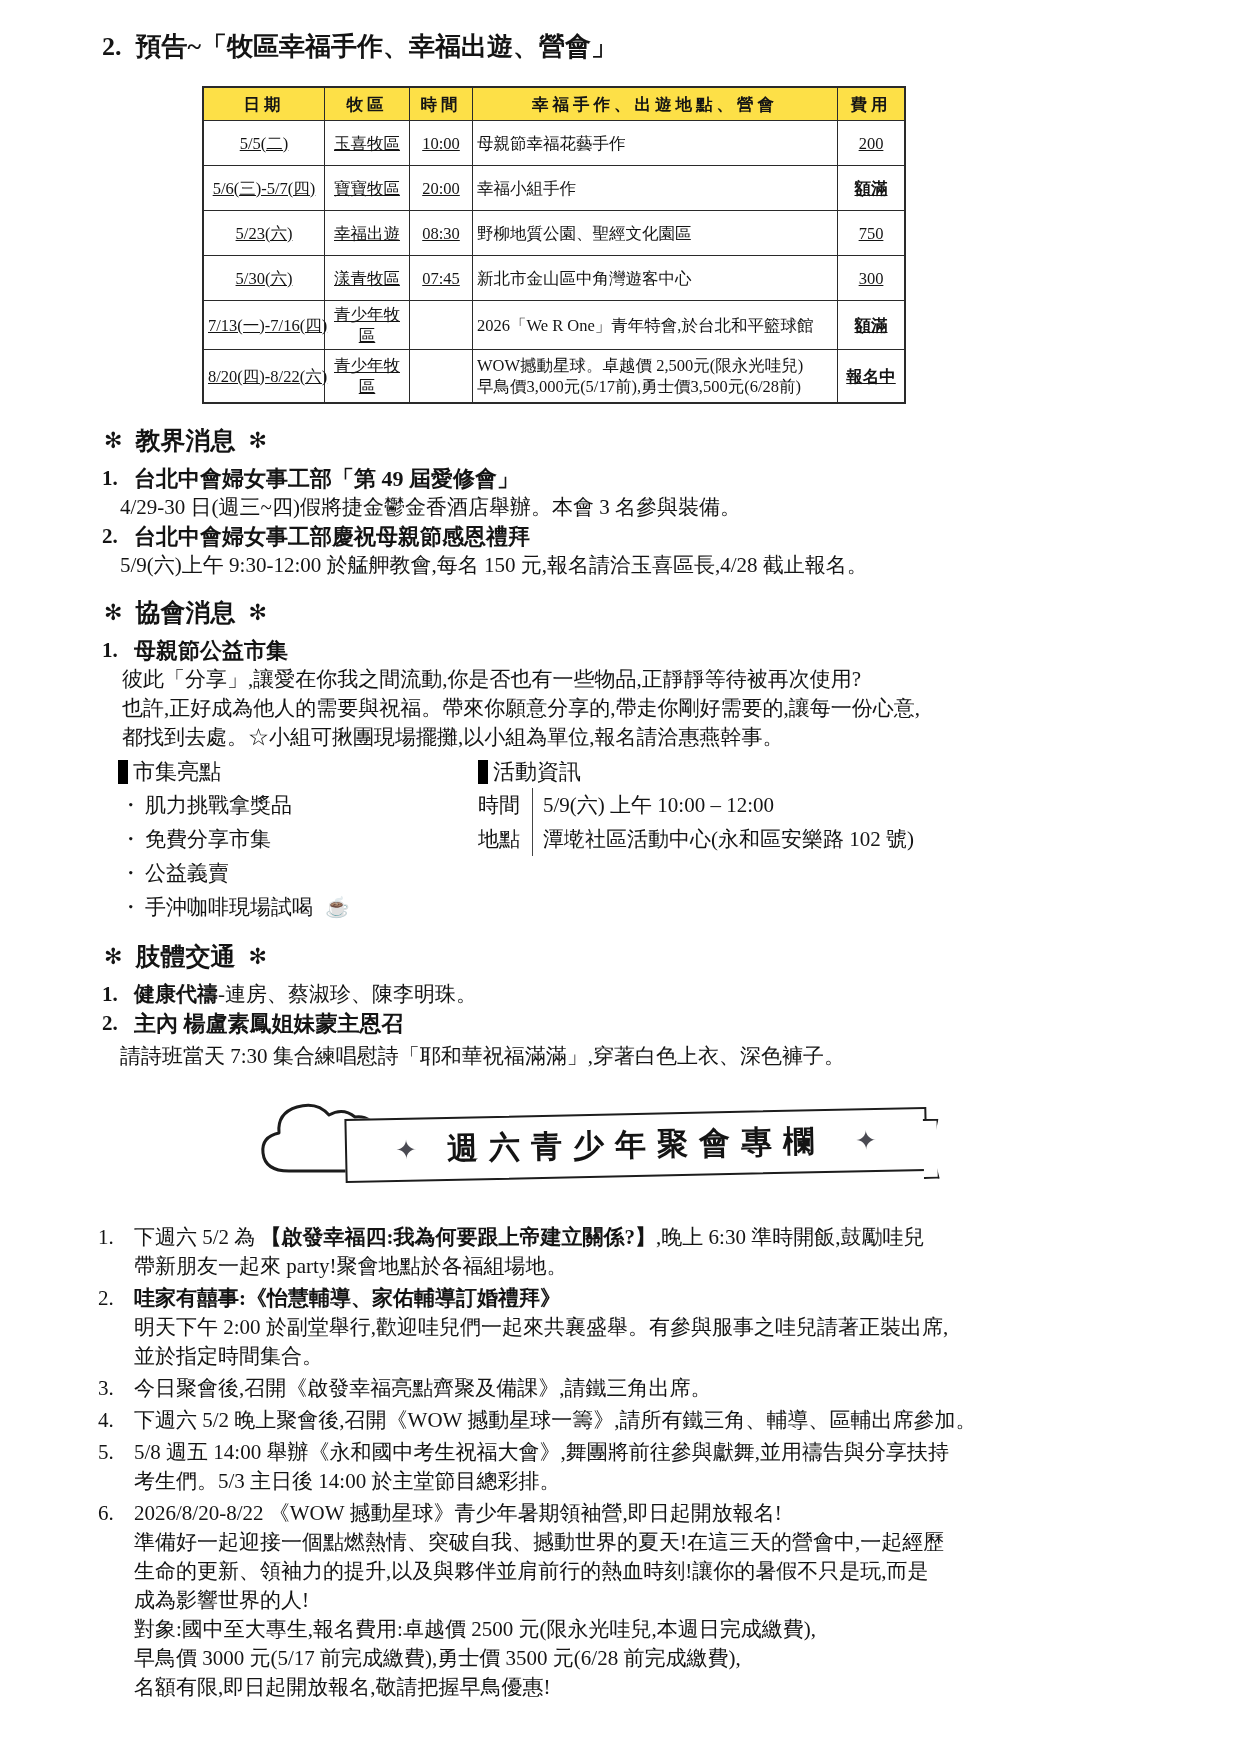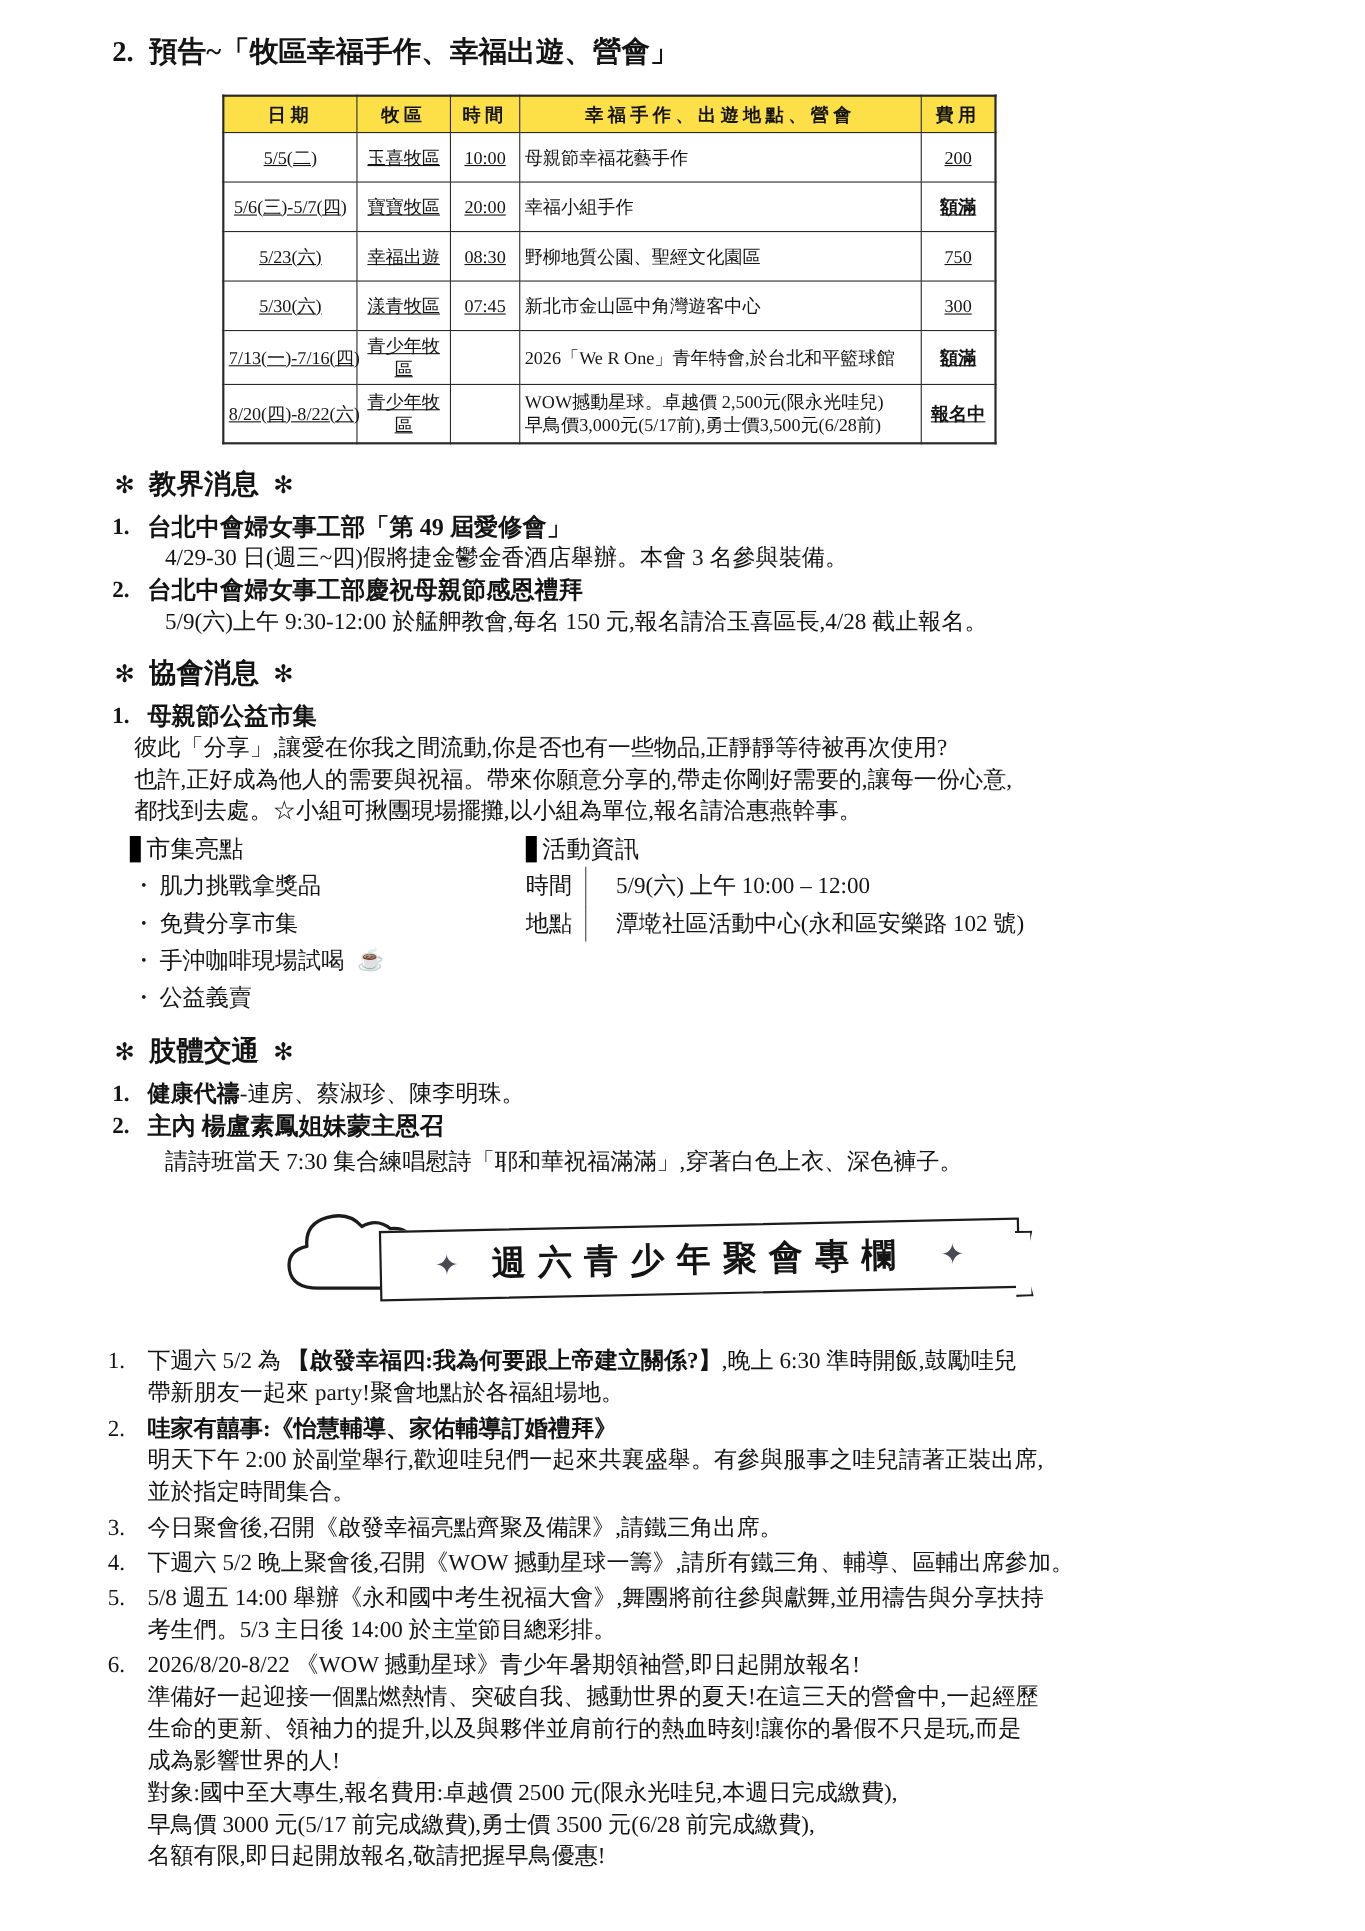--- a/index.html
+++ b/index.html
@@ -31,31 +31,31 @@
   tr.r-xtall td{height:46px;}
   td.fee-b{font-weight:bold;}
   
   .sec-h{display:flex;align-items:center;gap:13px;margin:16px 0 8px 8px;
          font-family:"Liberation Sans","DejaVu Sans",sans-serif;font-weight:bold;font-size:25px;line-height:32px;}
   .sec-h .deco{font-size:22px;transform:translateY(1px);}
   
   .num-item{display:flex;margin-left:6px;}
   .num-item .n{flex:0 0 32px;font-weight:bold;}
   .item-title{font-weight:bold;font-size:22px;}
-  .item-body{margin-left:54px;white-space:pre-line;}
+  .item-body{margin-left:24px;white-space:pre-line;}
   
   .cols{display:flex;margin-left:22px;margin-top:4px;}
   .col-left{width:360px;}
   .col-right{flex:1;}
   .col-h{display:flex;align-items:center;gap:5px;font-size:22px;line-height:32px;}
   .bar{display:inline-block;width:10px;height:24px;background:#000;}
   .bullet{display:flex;gap:4px;line-height:34px;margin-left:2px;}
   .bullet::before{content:"・";}
   .inforow{display:flex;line-height:34px;}
-  .inforow .ival{border-left:1.5px solid #444;margin-left:12px;padding-left:27px;}
+  .inforow .ival{border-left:1.5px solid #444;margin-left:12px;padding-left:10px;}
   .para{margin-left:26px;white-space:pre-line;}
   .coffee{font-size:20px;color:#6b3a26;margin-left:8px;}
   
   .banner-wrap{position:relative;width:640px;margin:30px auto 26px auto;transform:translateX(-28px);height:96px;}
   .cloud-svg{position:absolute;left:-36px;top:-10px;z-index:0;}
   .ribbon{position:absolute;left:58px;top:12px;right:0;z-index:1;background:#fff;border:2.5px solid #1c1c1c;
           transform:rotate(-1.2deg);display:flex;align-items:center;justify-content:center;gap:30px;
           padding:12px 10px;}
   .ribbon .btext{font-size:31px;letter-spacing:11px;font-weight:600;line-height:36px;white-space:nowrap;}
   .ribbon .star{color:#4a4a52;font-size:26px;}
@@ -169,25 +169,25 @@
         <span class="bar"></span>
         <span>市集亮點</span>
       </div>
       <div class="bullet">
         <span>肌力挑戰拿獎品</span>
       </div>
       <div class="bullet">
         <span>免費分享市集</span>
       </div>
       <div class="bullet">
+        <span>公益義賣</span>
+      </div>
+      <div class="bullet">
         <span>手沖咖啡現場試喝</span>
         <span class="coffee">☕</span>
-      </div>
-      <div class="bullet">
-        <span>公益義賣</span>
       </div>
     </div>
     <div class="col-right">
       <div class="col-h">
         <span class="bar"></span>
         <span>活動資訊</span>
       </div>
       <div class="inforow">
         <span class="ilabel">時間</span>
         <span class="ival">5/9(六) 上午 10:00 – 12:00</span>

